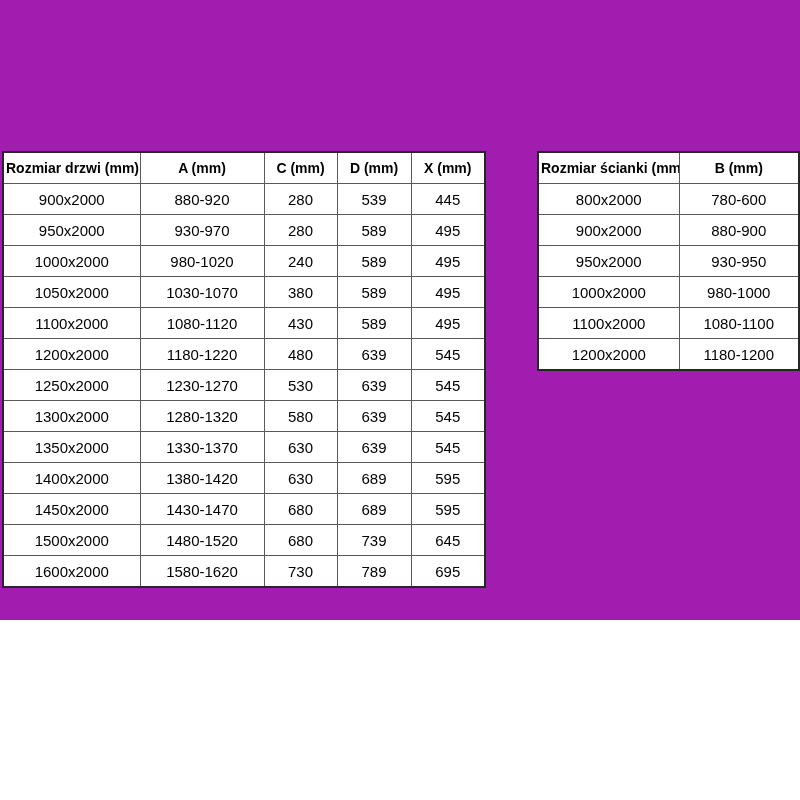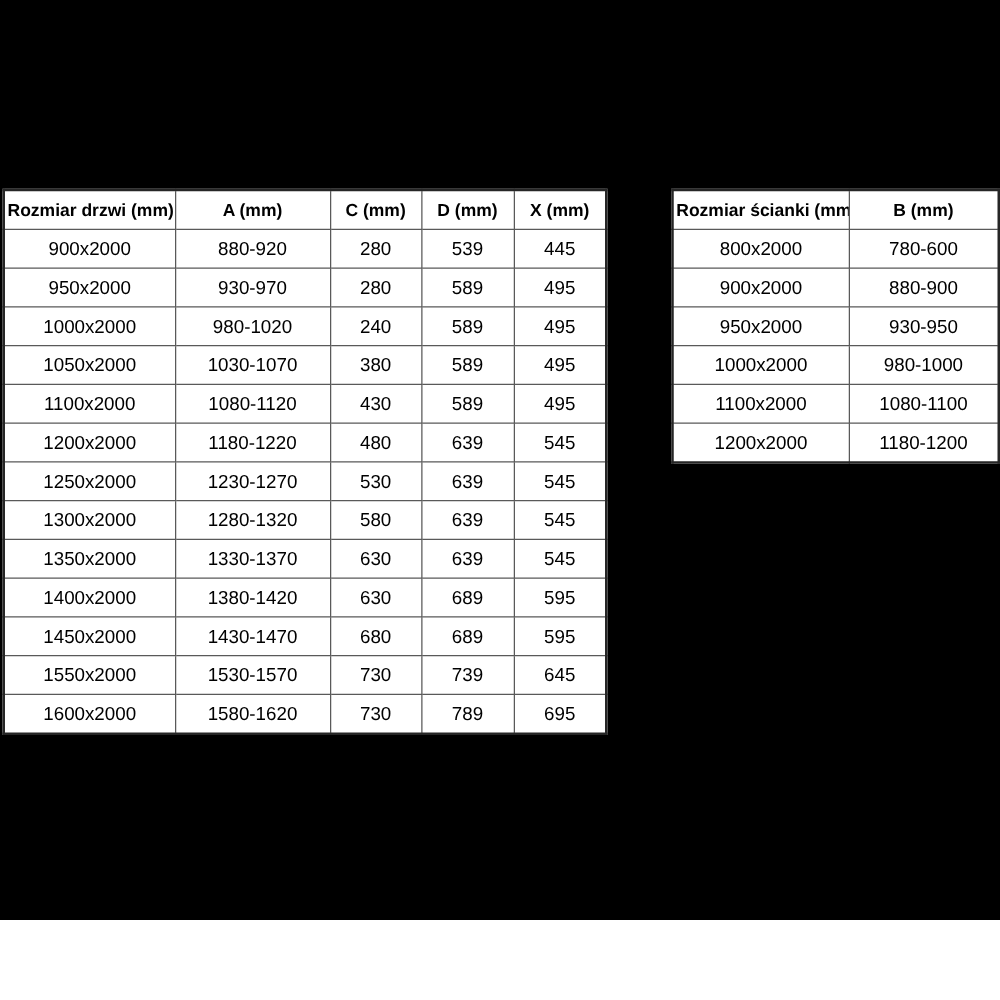--- a/index.html
+++ b/index.html
@@ -6,22 +6,22 @@
     margin: 0;
     padding: 0;
     width: 800px;
     height: 800px;
     background: #ffffff;
     font-family: "Liberation Sans", sans-serif;
   }
   .page {
     position: relative;
     width: 800px;
-    height: 736px;
-    background: #000000;
+    height: 620px;
+    background: #a21caf;
     overflow: hidden;
   }
   table.spec {
     position: absolute;
     border-collapse: collapse;
     table-layout: fixed;
     background: #ffffff;
     border: 2px solid #262626;
   }
   table.spec th, table.spec td {
@@ -147,23 +147,23 @@
           <td>595</td>
         </tr>
         <tr>
           <td>1450x2000</td>
           <td>1430-1470</td>
           <td>680</td>
           <td>689</td>
           <td>595</td>
         </tr>
         <tr>
-          <td>1550x2000</td>
-          <td>1530-1570</td>
-          <td>730</td>
+          <td>1500x2000</td>
+          <td>1480-1520</td>
+          <td>680</td>
           <td>739</td>
           <td>645</td>
         </tr>
         <tr>
           <td>1600x2000</td>
           <td>1580-1620</td>
           <td>730</td>
           <td>789</td>
           <td>695</td>
         </tr>

